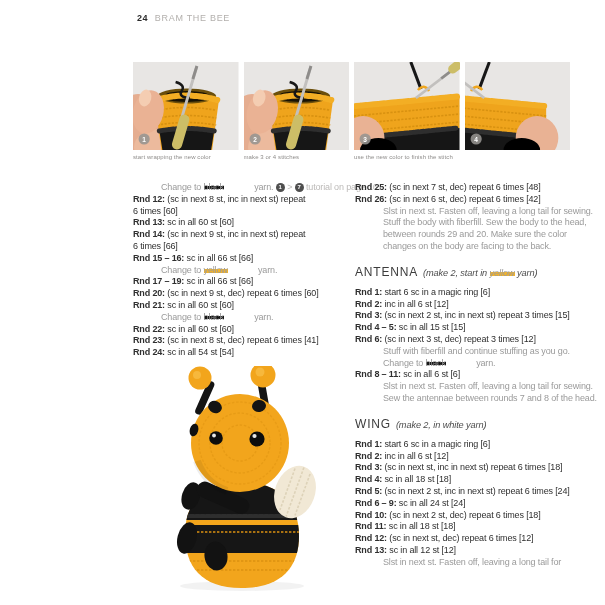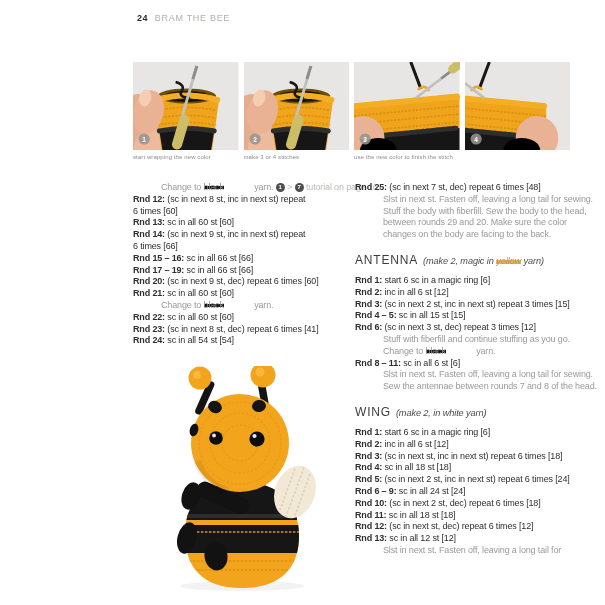--- a/index.html
+++ b/index.html
@@ -228,35 +228,37 @@
 </div>
 
   <div class="col left" id="left-col">
       <div class="line"><span class="g">Change to </span><span class="swb">black</span><span class="g"> yarn. </span><span class="badge">1</span><span class="lg"> &gt; </span><span class="badge">7</span><span class="lg"> tutorial on page 16.</span></div>
       <div class="line"><span class="b">Rnd 12:</span><span class="d"> (sc in next 8 st, inc in next st) repeat</span></div>
       <div class="line"><span class="d">6 times [60]</span></div>
       <div class="line"><span class="b">Rnd 13:</span><span class="d"> sc in all 60 st [60]</span></div>
       <div class="line"><span class="b">Rnd 14:</span><span class="d"> (sc in next 9 st, inc in next st) repeat</span></div>
       <div class="line"><span class="d">6 times [66]</span></div>
       <div class="line"><span class="b">Rnd 15 – 16:</span><span class="d"> sc in all 66 st [66]</span></div>
+      <div class="line"><span class="g">Change to </span><span class="swy">yellow</span><span class="g"> yarn.</span></div>
       <div class="line"><span class="b">Rnd 17 – 19:</span><span class="d"> sc in all 66 st [66]</span></div>
       <div class="line"><span class="b">Rnd 20:</span><span class="d"> (sc in next 9 st, dec) repeat 6 times [60]</span></div>
       <div class="line"><span class="b">Rnd 21:</span><span class="d"> sc in all 60 st [60]</span></div>
       <div class="line"><span class="g">Change to </span><span class="swb">black</span><span class="g"> yarn.</span></div>
       <div class="line"><span class="b">Rnd 22:</span><span class="d"> sc in all 60 st [60]</span></div>
       <div class="line"><span class="b">Rnd 23:</span><span class="d"> (sc in next 8 st, dec) repeat 6 times [41]</span></div>
       <div class="line"><span class="b">Rnd 24:</span><span class="d"> sc in all 54 st [54]</span></div>
     </div>
   <div class="col right" id="right-col">
       <div class="line"><span class="b">Rnd 25:</span><span class="d"> (sc in next 7 st, dec) repeat 6 times [48]</span></div>
+      <div class="line"><span class="b">Rnd 26:</span><span class="d"> (sc in next 6 st, dec) repeat 6 times [42]</span></div>
       <div class="line"><span class="g">Slst in next st. Fasten off, leaving a long tail for sewing.</span></div>
       <div class="line"><span class="g">Stuff the body with fiberfill. Sew the body to the head,</span></div>
       <div class="line"><span class="g">between rounds 29 and 20. Make sure the color</span></div>
       <div class="line"><span class="g">changes on the body are facing to the back.</span></div>
-      <div class="sec-head"><span class="sec-title">ANTENNA</span><span class="sec-sub"><span class="i">(make 2, magic in </span><span class="i swy">yellow</span><span class="i"> yarn)</span></span></div>
+      <div class="sec-head"><span class="sec-title">ANTENNA</span><span class="sec-sub"><span class="i">(make 2, start in </span><span class="i swy">yellow</span><span class="i"> yarn)</span></span></div>
       <div class="line"><span class="b">Rnd 1:</span><span class="d"> start 6 sc in a magic ring [6]</span></div>
       <div class="line"><span class="b">Rnd 2:</span><span class="d"> inc in all 6 st [12]</span></div>
       <div class="line"><span class="b">Rnd 3:</span><span class="d"> (sc in next 2 st, inc in next st) repeat 3 times [15]</span></div>
       <div class="line"><span class="b">Rnd 4 – 5:</span><span class="d"> sc in all 15 st [15]</span></div>
       <div class="line"><span class="b">Rnd 6:</span><span class="d"> (sc in next 3 st, dec) repeat 3 times [12]</span></div>
       <div class="line"><span class="g">Stuff with fiberfill and continue stuffing as you go.</span></div>
       <div class="line"><span class="g">Change to </span><span class="swb">black</span><span class="g"> yarn.</span></div>
       <div class="line"><span class="b">Rnd 8 – 11:</span><span class="d"> sc in all 6 st [6]</span></div>
       <div class="line"><span class="g">Slst in next st. Fasten off, leaving a long tail for sewing.</span></div>
       <div class="line"><span class="g">Sew the antennae between rounds 7 and 8 of the head.</span></div>

